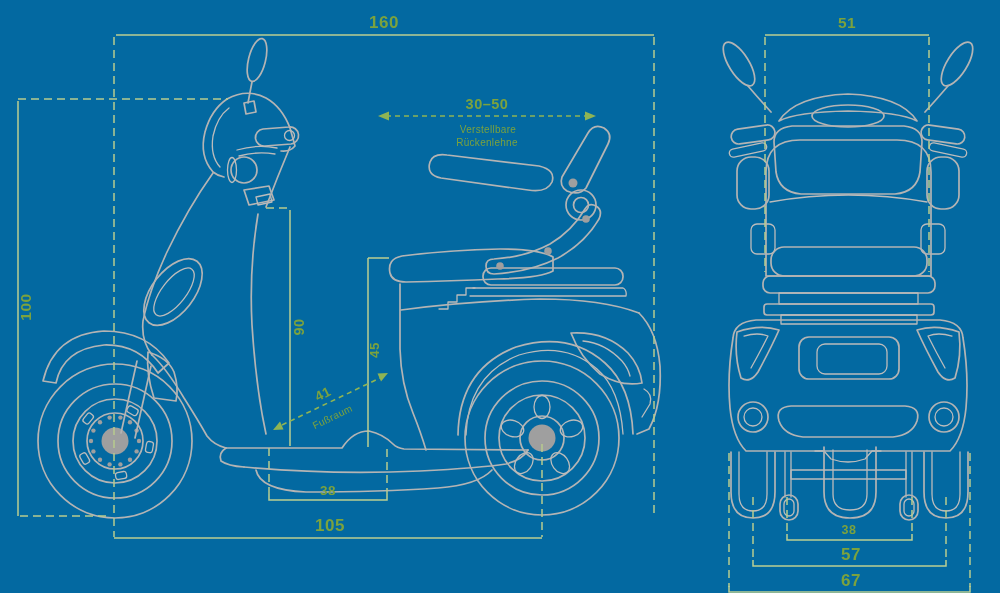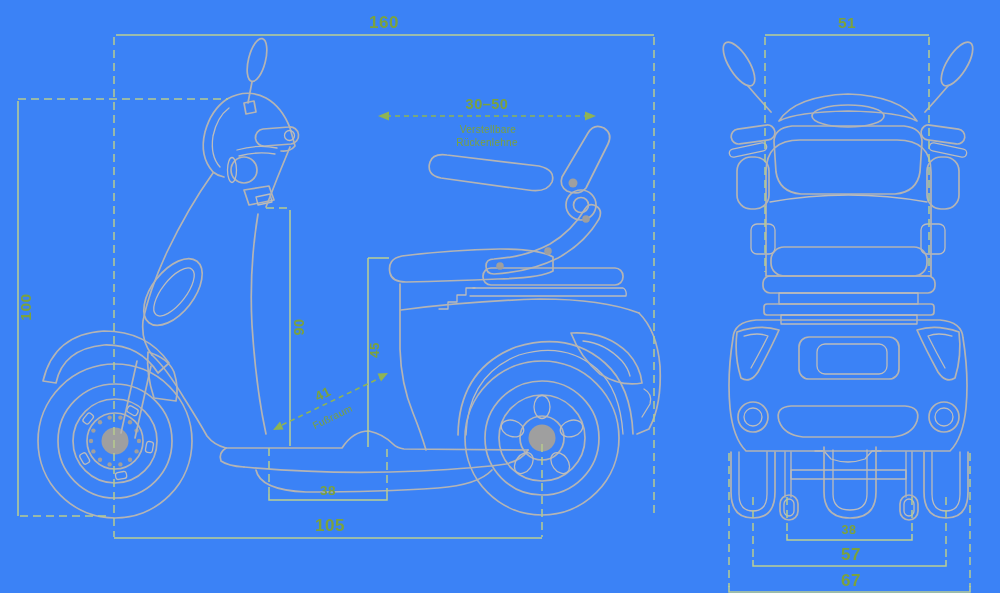--- a/index.html
+++ b/index.html
@@ -1,16 +1,16 @@
 <!DOCTYPE html>
 <html><head>
 <meta charset="utf-8">
 <style>
   html,body{margin:0;padding:0;background:#ffffff;}
-  .canvas{position:relative;width:1000px;height:593px;background:#3b82f6;overflow:hidden;
+  .canvas{position:relative;width:1000px;height:593px;background:#0369a1;overflow:hidden;
           font-family:"Liberation Sans",sans-serif;}
   svg{display:block}
   
   .art{stroke:#b4b4b4;fill:none;stroke-width:1.7;stroke-linecap:round;stroke-linejoin:round;}
   .artthin{stroke:#bcbcbc;fill:none;stroke-width:1.3;stroke-linecap:round;stroke-linejoin:round;}
   .artfill{fill:#9f9f9f;stroke:none;}
   
   .dim{stroke:#bccf92;fill:none;stroke-width:1.5;}
   .dimdash{stroke:#b8cc8e;fill:none;stroke-width:1.5;stroke-dasharray:8 5;}
   .arrdash{stroke:#8fb454;fill:none;stroke-width:1.6;stroke-dasharray:5 4;}

